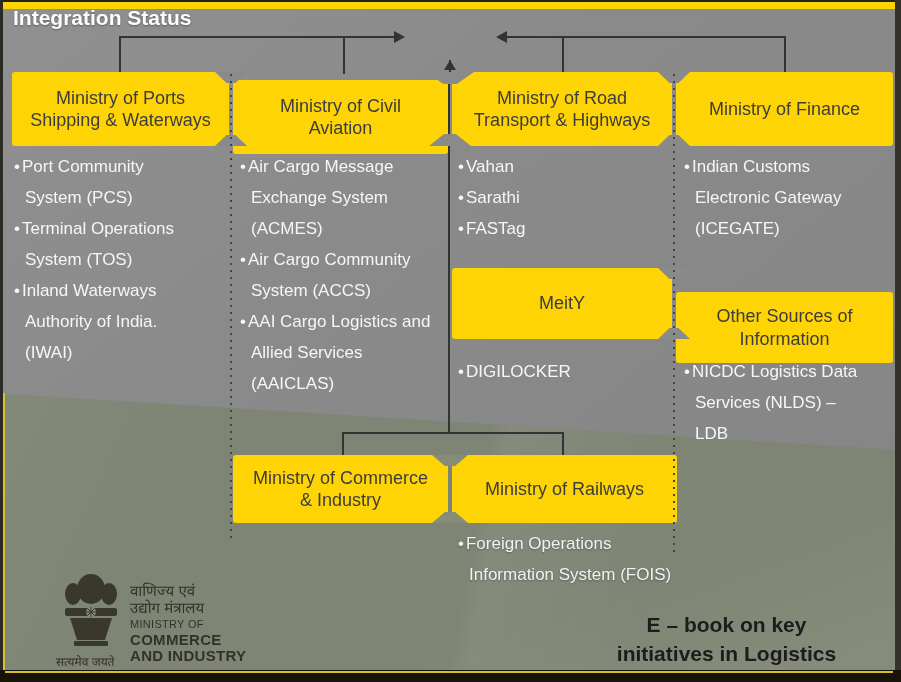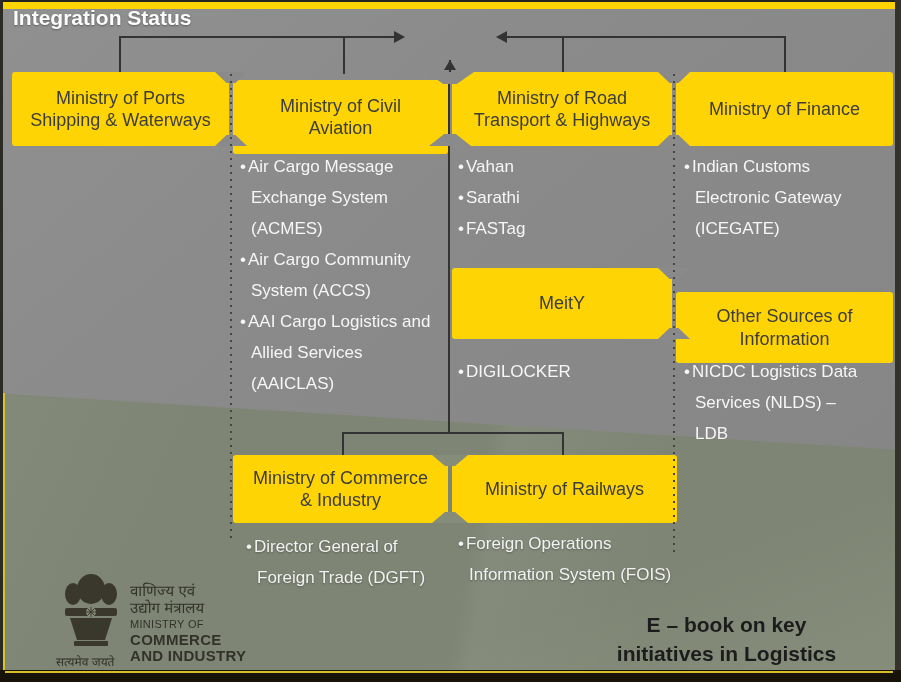--- a/index.html
+++ b/index.html
@@ -106,41 +106,43 @@
 
   <div class="box" style="left:452px;top:455px;width:225px;height:68px;">Ministry of Railways</div>
   <div class="box" style="left:233px;top:455px;width:215px;height:68px;">Ministry of Commerce
 &amp; Industry</div>
   <div class="notch-top n-green" style="left:432px;top:455px;width:36px;height:11px;"></div>
   <div class="notch-bottom n-green" style="left:432px;top:512px;width:36px;height:11px;"></div>
 
   <div class="dot-v" style="left:230px;top:74px;height:466px;"></div>
   <div class="dot-v" style="left:673px;top:74px;height:481px;"></div>
 
+  <ul class="list" style="left:14px;top:151px;width:180px;">
+    <li>Port Community System (PCS)</li>
+    <li>Terminal Operations System (TOS)</li>
+    <li>Inland Waterways Authority of India. (IWAI)</li>
+  </ul>
   <ul class="list" style="left:240px;top:151px;width:198px;">
     <li>Air Cargo Message Exchange System (ACMES)</li>
     <li>Air Cargo Community System (ACCS)</li>
     <li>AAI Cargo Logistics and Allied Services (AAICLAS)</li>
   </ul>
   <ul class="list" style="left:458px;top:151px;width:200px;">
     <li>Vahan</li>
     <li>Sarathi</li>
     <li>FASTag</li>
   </ul>
   <ul class="list" style="left:684px;top:151px;width:165px;">
     <li>Indian Customs Electronic Gateway (ICEGATE)</li>
   </ul>
   <ul class="list" style="left:458px;top:356px;width:200px;">
     <li>DIGILOCKER</li>
   </ul>
   <ul class="list" style="left:684px;top:356px;width:180px;">
     <li>NICDC Logistics Data Services (NLDS) – LDB</li>
-  </ul>
-  <ul class="list on-green" style="left:246px;top:531px;width:185px;">
-    <li>Director General of Foreign Trade (DGFT)</li>
   </ul>
   <ul class="list on-green" style="left:458px;top:528px;width:215px;">
     <li>Foreign Operations Information System (FOIS)</li>
   </ul>
 
   <div class="logo-emblem">
     <svg width="58" height="82" viewBox="0 0 58 82">
       <g fill="#3a382d">
         <ellipse cx="29" cy="17" rx="14" ry="15"></ellipse>
         <ellipse cx="11" cy="22" rx="8" ry="11"></ellipse>

